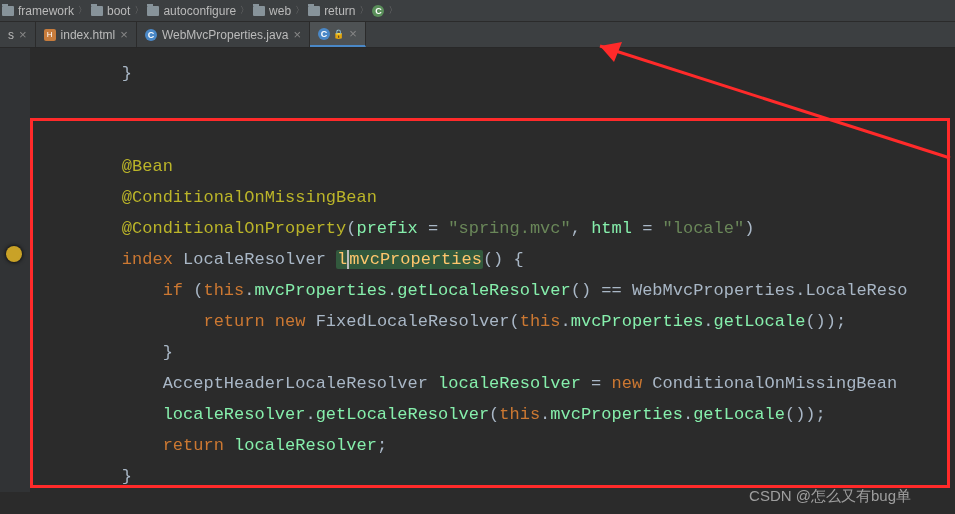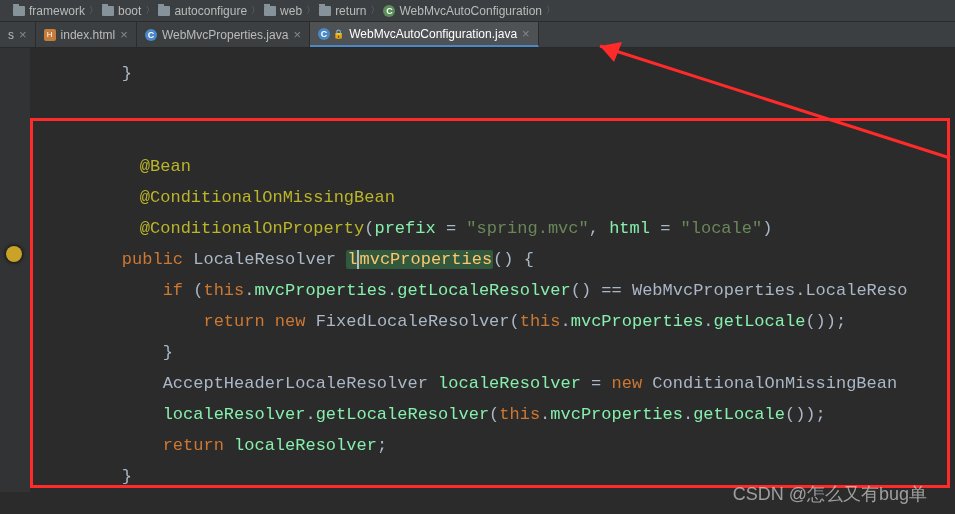--- a/index.html
+++ b/index.html
@@ -14,21 +14,21 @@
   }
   
   .crumbs {
     display: flex; align-items: center;
     height: 22px;
     background: #3c3f41;
     border-bottom: 1px solid #2b2b2b;
     font-family: "Segoe UI", sans-serif;
     font-size: 12px;
     color: #bbb;
-    padding-left: 13px;
+    padding-left: 2px;
     gap: 4px;
   }
   .crumb { display:flex; align-items:center; gap:4px; white-space:nowrap; }
   .chev { color: #777; font-size: 9px; }
   .folder-icon { width:12px; height:10px; background:#87939a; border-radius:1px; position:relative; }
   .folder-icon::before { content:""; position:absolute; top:-2px; left:0; width:6px; height:2px; background:#87939a; }
   .class-icon { width:12px; height:12px; border-radius:50%; background:#5a8f5a; color:#fff; font-size:9px; text-align:center; line-height:12px; font-weight:bold; }
 
   
   .tabs {
@@ -41,37 +41,37 @@
   .tab .close { color:#888; font-size:13px; }
   .hicon { width:12px; height:12px; background:#c77c3c; border-radius:2px; font-size:8px; color:#fff; text-align:center; line-height:12px; }
   .cicon { width:12px; height:12px; border-radius:50%; background:#4a88c7; font-size:9px; color:#fff; text-align:center; line-height:12px; font-weight:bold; }
   .lock { font-size:9px; color:#ddd; margin-left:-2px; }
 
   
   .editor { position:relative; padding:10px 0 0 30px; }
   .gutter { position:absolute; left:0; top:0; bottom:0; width:30px; background:#313335; }
   .bulb { position:absolute; left:6px; top:198px; width:16px; height:16px; background:#c9a227; border-radius:50%; box-shadow:0 0 4px #000; }
   pre { font-family: Consolas,"Courier New",monospace; font-size:17px; line-height:31px; white-space:pre; }
-  .an { color:#bbb529;margin-left:18px; } 
+  .an { color:#bbb529; } 
   .kw { color:#cc7832; }
   .typ { color:#a9b7c6; }
   .fn { color:#ffc66d; }
   .str { color:#6a8759; }
   .id { color:#86efac; }
   .op { color:#a9b7c6; }
   .curhl { background:#32593d; border-radius:2px; padding:0 1px; }
   .caret { border-left:2px solid #bbb; }
 
   
   .redbox { position:absolute; left:30px; top:118px; width:920px; height:370px; border:3px solid #ff2a2a; pointer-events:none; }
   
   .arrow { position:absolute; left:560px; top:38px; width:400px; height:130px; pointer-events:none; }
 
   
-  .wm { position:absolute; right:28px; bottom:8px; font-family:"Microsoft YaHei",sans-serif; font-size:18px; color:rgba(220,220,220,0.65); }
+  .wm { position:absolute; right:44px; bottom:8px; font-family:"Microsoft YaHei",sans-serif; font-size:15px; color:rgba(220,220,220,0.65); }
 </style>
 </head>
 <body>
 
 <div class="crumbs">
   <span class="crumb">
       <span class="folder-icon"></span>
       <span>framework</span>
     </span>
     <span class="chev">〉</span>
@@ -90,21 +90,20 @@
       <span>web</span>
     </span>
     <span class="chev">〉</span>
   <span class="crumb">
       <span class="folder-icon"></span>
       <span>return</span>
     </span>
     <span class="chev">〉</span>
   <span class="crumb">
       <span class="class-icon">C</span>
-      <span>WebMvcAutoConfiguration</span>
     </span>
     <span class="chev">〉</span>
 </div>
 
 <div class="tabs">
   <div class="tab">
       <span>s</span>
       <span class="close">×</span>
     </div>
   <div class="tab">
@@ -113,35 +112,34 @@
       <span class="close">×</span>
     </div>
   <div class="tab">
       <span class="cicon">C</span>
       <span>WebMvcProperties.java</span>
       <span class="close">×</span>
     </div>
   <div class="tab active">
       <span class="cicon">C</span>
       <span class="lock">🔒</span>
-      <span>WebMvcAutoConfiguration.java</span>
       <span class="close">×</span>
     </div>
 </div>
 
 <div class="editor">
   <div class="gutter"></div>
   <div class="bulb"></div>
 <pre>         <span class="op">}</span>
 
 
          <span class="an">@Bean</span>
          <span class="an">@ConditionalOnMissingBean</span>
          <span class="an">@ConditionalOnProperty</span><span class="op">(</span><span class="id">prefix</span> <span class="op">=</span> <span class="str">"spring.mvc"</span><span class="op">,</span> <span class="id">html</span> <span class="op">=</span> <span class="str">"locale"</span><span class="op">)</span>
-         <span class="kw">public</span> <span class="typ">LocaleResolver</span> <span class="fn curhl"><span>l</span><span class="caret"></span><span>mvcProperties</span></span><span class="op">()</span> <span class="op">{</span>
+         <span class="kw">index</span> <span class="typ">LocaleResolver</span> <span class="fn curhl"><span>l</span><span class="caret"></span><span>mvcProperties</span></span><span class="op">()</span> <span class="op">{</span>
              <span class="kw">if</span> <span class="op">(</span><span class="kw">this</span><span class="op">.</span><span class="id">mvcProperties</span><span class="op">.</span><span class="id">getLocaleResolver</span><span class="op">()</span> <span class="op">==</span> <span class="typ">WebMvcProperties</span><span class="op">.</span><span class="typ">LocaleReso</span>
                  <span class="kw">return</span> <span class="kw">new</span> <span class="typ">FixedLocaleResolver</span><span class="op">(</span><span class="kw">this</span><span class="op">.</span><span class="id">mvcProperties</span><span class="op">.</span><span class="id">getLocale</span><span class="op">());</span>
              <span class="op">}</span>
              <span class="typ">AcceptHeaderLocaleResolver</span> <span class="id">localeResolver</span> <span class="op">=</span> <span class="kw">new</span> <span class="typ">ConditionalOnMissingBean</span>
              <span class="id">localeResolver</span><span class="op">.</span><span class="id">getLocaleResolver</span><span class="op">(</span><span class="kw">this</span><span class="op">.</span><span class="id">mvcProperties</span><span class="op">.</span><span class="id">getLocale</span><span class="op">());</span>
              <span class="kw">return</span> <span class="id">localeResolver</span><span class="op">;</span>
          <span class="op">}</span>
 </pre>
 </div>
 

